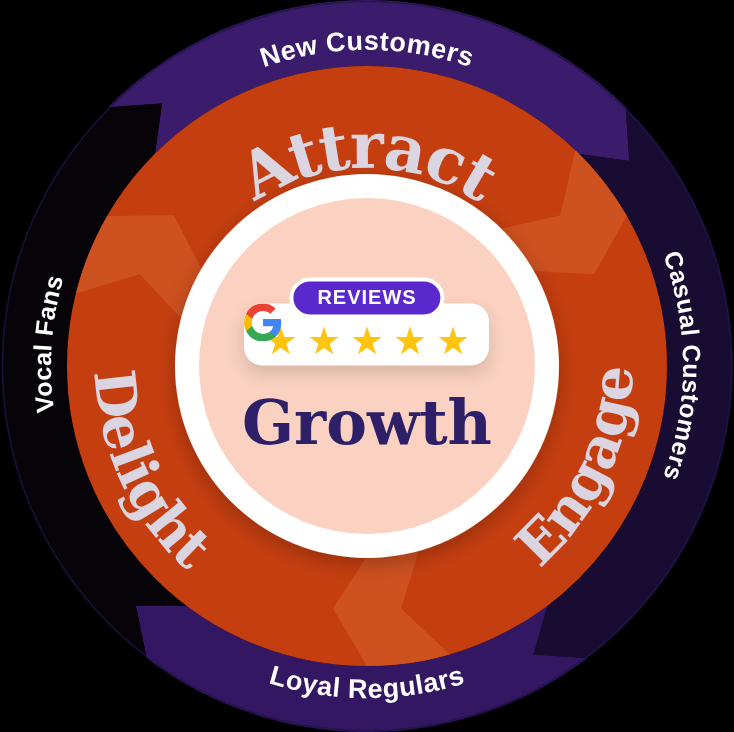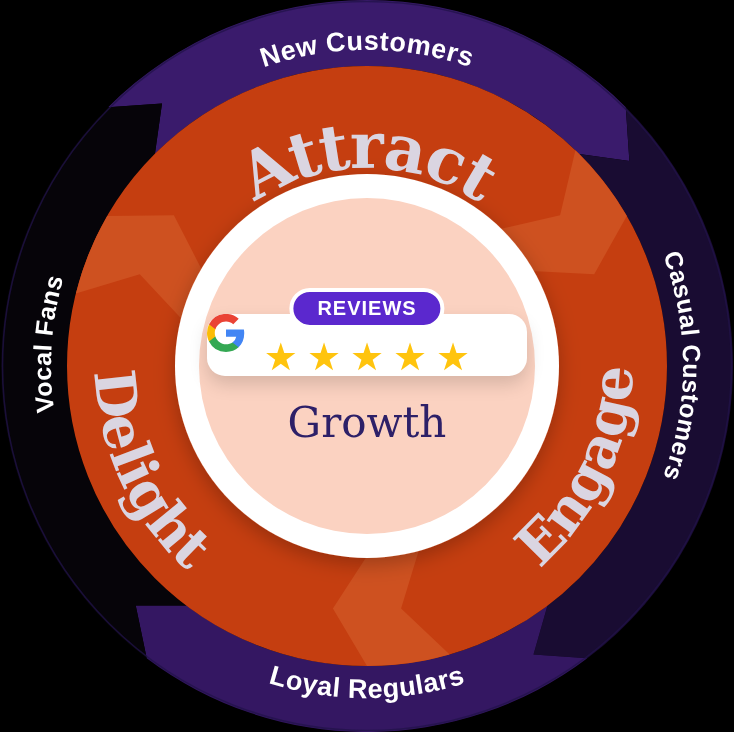--- a/index.html
+++ b/index.html
@@ -15,32 +15,32 @@
   .outer-bottom{font-size:27px;letter-spacing:.5px;}
   .outer-left{font-size:25px;letter-spacing:.5px;}
   .inner-label{font-family:"DejaVu Serif",serif;font-weight:bold;fill:#DAD5E1;}
   .label-attract{font-size:64px;letter-spacing:-2px;}
   .label-side{font-size:56px;letter-spacing:-1px;}
 
   
   .center-content{position:absolute;left:50%;top:50%;
     transform:translate(-50%,calc(-50% + 14px));
     display:flex;flex-direction:column;align-items:center;gap:24px;z-index:5;}
-  .review-card{position:relative;width:320px;height:62px;background:#ffffff;
+  .review-card{position:relative;width:245px;height:62px;background:#ffffff;
     border-radius:18px;box-shadow:0 8px 18px rgba(0,0,0,.15);
-    display:flex;align-items:flex-end;justify-content:center;gap:14px;}
+    display:flex;align-items:center;justify-content:center;gap:14px;}
   .reviews-pill{position:absolute;top:-26px;left:50%;transform:translateX(-50%);
     background:#5B28CE;border:4px solid #ffffff;border-radius:40px;
     padding:5px 24px;color:#ffffff;font-weight:bold;font-size:20px;
     letter-spacing:1px;white-space:nowrap;z-index:6;}
   .card-row{display:flex;align-items:center;gap:14px;margin-top:14px;}
   .g-logo{width:38px;height:38px;flex:0 0 auto;}
   .stars{font-family:"DejaVu Sans",sans-serif;font-size:38px;line-height:1;
     color:#FFC40E;letter-spacing:9px;white-space:nowrap;margin-right:-9px;}
-  .growth{font-family:"DejaVu Serif",serif;font-weight:normal;font-size:42px;
+  .growth{font-family:"DejaVu Serif",serif;font-weight:bold;font-size:61px;
     line-height:1.1;color:#2D2068;}
 </style>
 </head>
 <body>
 
 <div class="stage">
 
   <svg width="734" height="732" viewBox="0 0 734 732">
     <defs>
       <filter id="softShadow" x="-30%" y="-30%" width="160%" height="160%">

